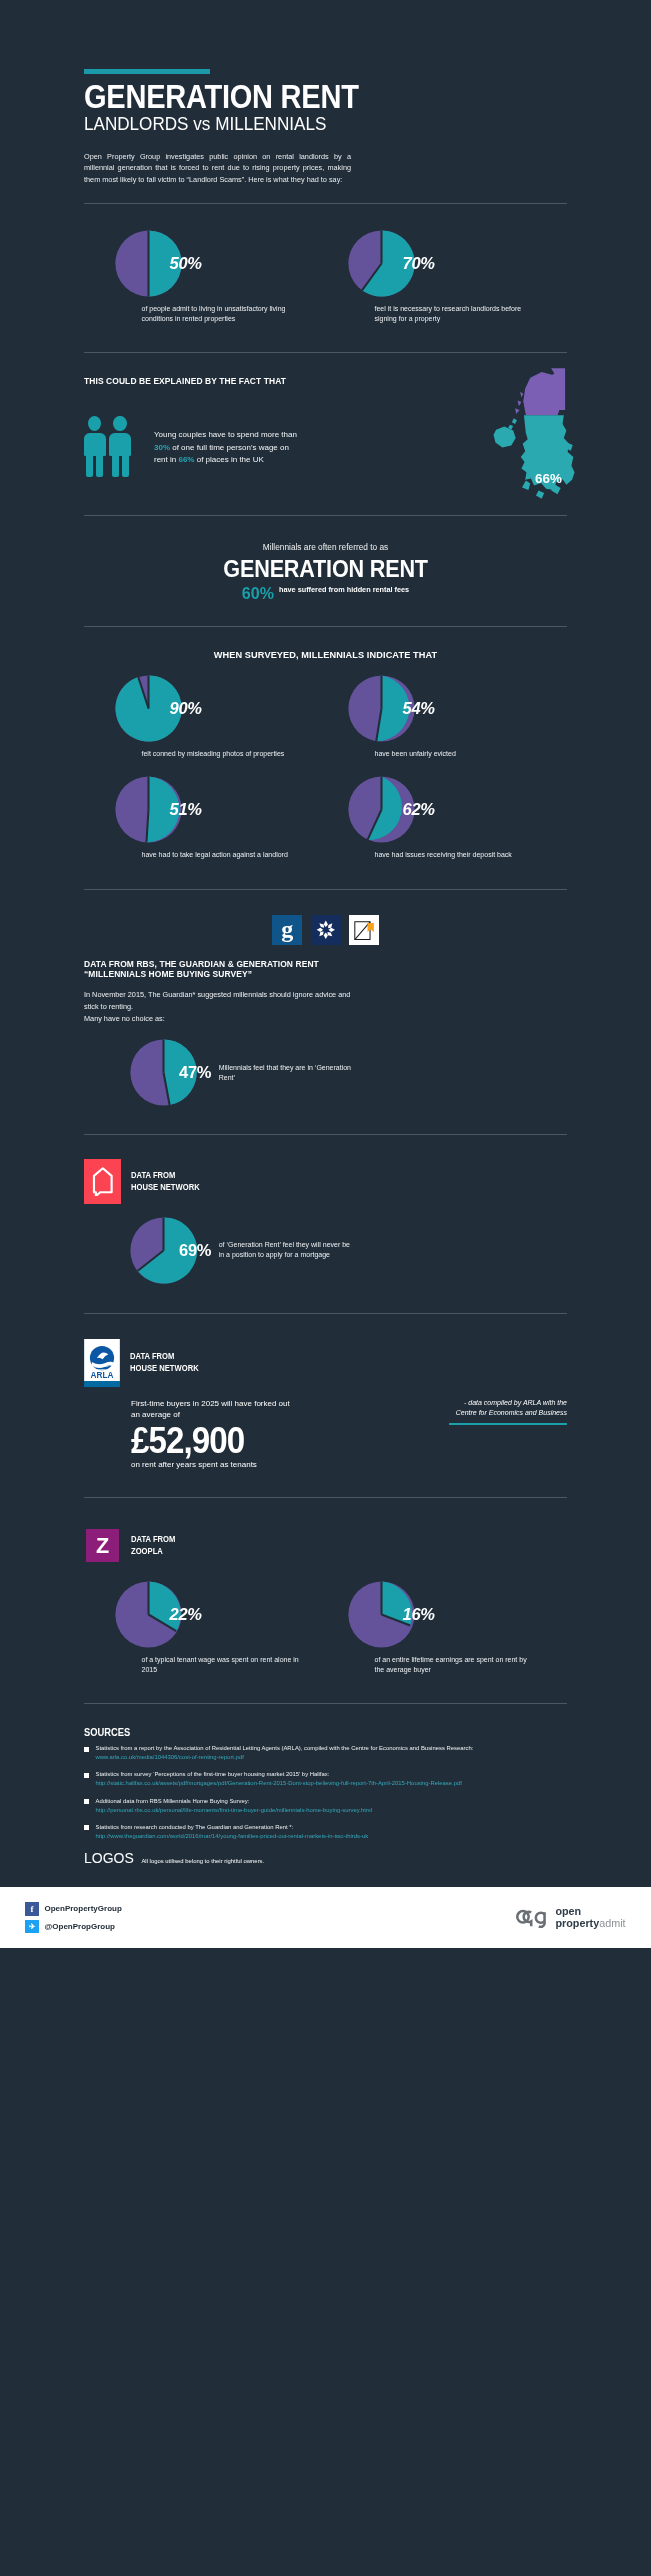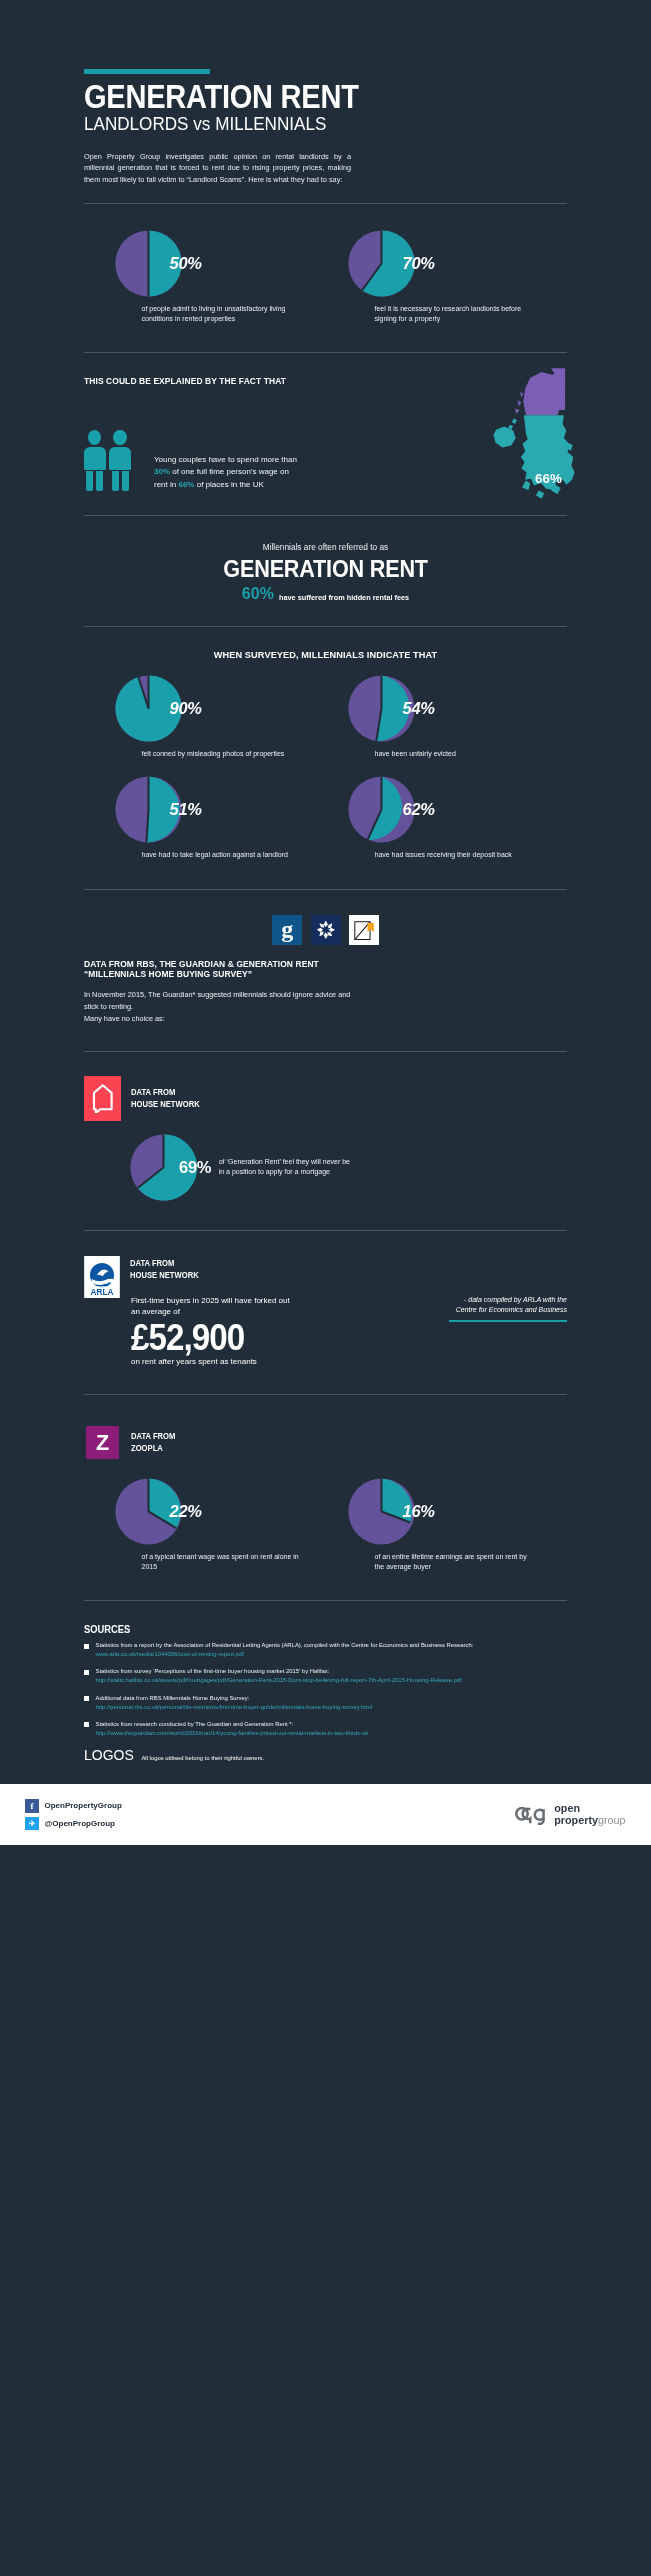--- a/index.html
+++ b/index.html
@@ -54,21 +54,21 @@
   }
   .pie-label {
     font-size: 7px; line-height: 1.45; color: #eef1f4; font-weight: 300;
     margin-top: 6.4px; margin-left: 28px;
   }
   .pie-label.side { margin-top: 0; margin-left: 6.4px; }
 
   
   .map-sec { position: relative; }
   .map-head { margin-bottom: 10.2px; }
-  .map-body { display: flex; align-items: flex-end; position: relative; min-height: 95px; }
+  .map-body { display: flex; align-items: center; position: relative; min-height: 95px; }
   .people { display: flex; gap: 3.8px; margin-top: 5.1px; }
   .person { width: 21.6px; }
   .person .head { width: 13.4px; height: 15.3px; border-radius: 50%; background: #19a0ab; margin: 0 auto 1.9px; }
   .person .body-sh {
     width: 21.6px; height: 23px; background: #19a0ab;
     border-radius: 5.7px 5.7px 1.3px 1.3px;
   }
   .person .legs { display: flex; gap: 3.2px; justify-content: center; margin-top: 0.6px; }
   .person .leg { width: 7px; height: 20.3px; background: #19a0ab; border-radius: 0 0 1.9px 1.9px; }
   .map-text {
@@ -82,41 +82,41 @@
     font-size: 13.4px; font-weight: 700; color: #fff;
   }
 
   
   .genrent { text-align: center; }
   .genrent .lead { font-size: 8.3px; font-weight: 300; color: #f0f3f5; }
   .genrent .big {
     font-size: 24px; font-weight: 700; letter-spacing: -0.2px; margin-top: 2.5px;
     transform: scaleX(0.9); display: inline-block;
   }
-  .genrent .sub { margin-top: 2.5px; display: flex; justify-content: center; align-items: flex-end; gap: 5.1px; }
+  .genrent .sub { margin-top: 2.5px; display: flex; justify-content: center; align-items: flex-start; gap: 5.1px; }
   .genrent .sub .pct { font-size: 16px; font-weight: 700; color: #19a0ab; }
   .genrent .sub .txt { font-size: 7.3px; line-height: 1.35; text-align: left; font-weight: 700; }
 
   
   .logos { display: flex; justify-content: center; gap: 8.3px; margin-bottom: 14px; }
   .logo-box { width: 30px; height: 30px; display: flex; align-items: center; justify-content: center; }
   .logo-guardian { background: #10558a; color: #fff; font-family: "Liberation Serif", serif; font-size: 24px; font-weight: 700; line-height: 0.9; }
   .logo-rbs { background: #142d5c; }
   .logo-genrent { background: #ffffff; position: relative; }
 
   .srcblock { font-size: 7.3px; line-height: 1.6; font-weight: 300; color: #eef1f4; }
 
   
   .datafrom { display: flex; align-items: center; gap: 10.2px; margin-bottom: 2.5px; }
   .datafrom .badge { width: 37px; height: 45px; flex: 0 0 auto; display: flex; align-items: center; justify-content: center; }
   .datafrom .label { font-size: 8.3px; font-weight: 700; line-height: 1.35; transform: scaleX(0.92); transform-origin: left center; }
 
   .hn-badge { background: #fc4352; }
   .z-badge { background: #8c1d78; width: 33px; height: 33px; color: #fff; font-size: 21.6px; font-weight: 700; font-family: "Liberation Sans Narrow","Liberation Sans",sans-serif; }
-  .arla-badge { background: #0369a1; width: 36px; height: 28px; }
+  .arla-badge { background: #0369a1; width: 36px; height: 48px; }
 
   
   .money-row { display: flex; justify-content: space-between; align-items: flex-start; margin-top: 11.4px; }
   .money-left { padding-left: 47px; }
   .money-left .pre { font-size: 8px; font-weight: 300; line-height: 1.4; }
   .money-left .amount { font-size: 36px; font-weight: 700; letter-spacing: -1px; line-height: 1.05; margin: 1.3px 0 0.6px; transform: scaleX(0.92); transform-origin: left center; }
   .money-left .post { font-size: 8px; font-weight: 300; }
   .money-right { text-align: right; max-width: 118px; }
   .money-right .cite { font-size: 7px; font-style: italic; line-height: 1.5; font-weight: 300; }
   .money-right .ul { height: 1.9px; background: #19a0ab; margin-top: 3.8px; }
@@ -329,20 +329,30 @@
             <path d="M6 34 L30 6" stroke="#1b1b1b" stroke-width="1.6" fill="none"></path>
             <path d="M26 8 L36 8 L36 22 L31 18 L26 22 Z" fill="#f9a21b"></path>
           </svg>
         </div>
       </div>
       <div class="sec-head">DATA FROM RBS, THE GUARDIAN &amp; GENERATION RENT</div>
       <div class="sec-head" style="margin-bottom:10.2px;">“MILLENNIALS HOME BUYING SURVEY”</div>
       <div class="srcblock" style="white-space:pre-line; max-width:273px;">In November 2015, The Guardian* suggested millennials should ignore advice and stick to renting.
 Many have no choice as:</div>
 
+      <div style="display:flex; align-items:center; margin-top:14px; padding-left:45px;">
+        <svg class="pie" viewBox="0 0 100 100">
+          <circle cx="50" cy="50" r="48" fill="#64529b"></circle>
+          <path d="M50 50 L50 2 A48 48 0 0 1 58.9 97.2 Z" fill="#19a0ab"></path>
+          <line x1="50" y1="50" x2="50" y2="2" stroke="#212d38" stroke-width="3"></line>
+          <line x1="50" y1="50" x2="58.9" y2="97.2" stroke="#212d38" stroke-width="3"></line>
+        </svg>
+        <div class="pie-pct">47%</div>
+        <div class="pie-label side" style="max-width:140px; margin-left:7.6px;">Millennials feel that they are in ‘Generation Rent’</div>
+      </div>
     </div>
 
     <div class="divider full" style="margin-top:27px;"></div>
 
     <div class="section" style="padding-top:7.6px;">
       <div class="datafrom">
         <div class="badge hn-badge">
           <svg width="21.6" height="29" viewBox="0 0 34 46">
             <path d="M17 2 L31 14 L31 40 L13 40 L6 46 L6 40 L3 40 L3 14 Z" fill="none" stroke="#ffffff" stroke-width="3.4" stroke-linejoin="round"></path>
           </svg>
@@ -502,18 +512,18 @@
     </div>
     <div class="fbrand">
       <svg width="33" height="21.6" viewBox="0 0 52 34">
         <circle cx="11" cy="17" r="9" fill="none" stroke="#6a6f73" stroke-width="4"></circle>
         <path d="M24 10 a8 8 0 1 0 0 14 v8" fill="none" stroke="#6a6f73" stroke-width="4"></path>
         <path d="M45 13 a8 8 0 1 0 0 11" fill="none" stroke="#6a6f73" stroke-width="4"></path>
         <path d="M45 10 v18 a6 6 0 0 1 -9 4" fill="none" stroke="#6a6f73" stroke-width="4"></path>
       </svg>
       <div class="wordmark">
         <div class="w1">open</div>
-        <div><span class="w1">property</span><span class="w2">group</span></div>
+        <div><span class="w1">property</span><span class="w2">admit</span></div>
       </div>
     </div>
   </div>
 </div>
 
 
 </body></html>

